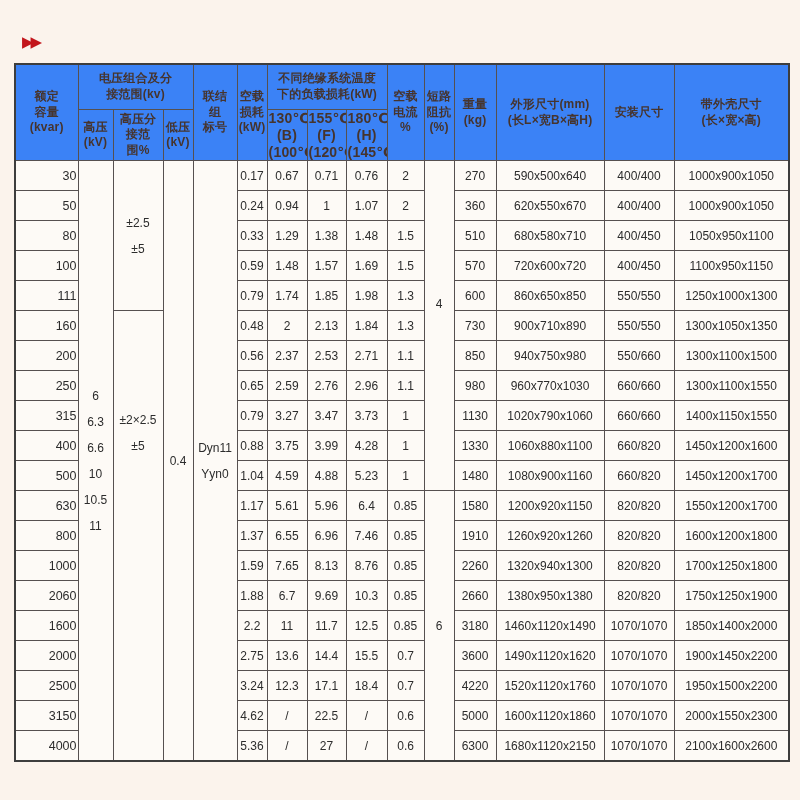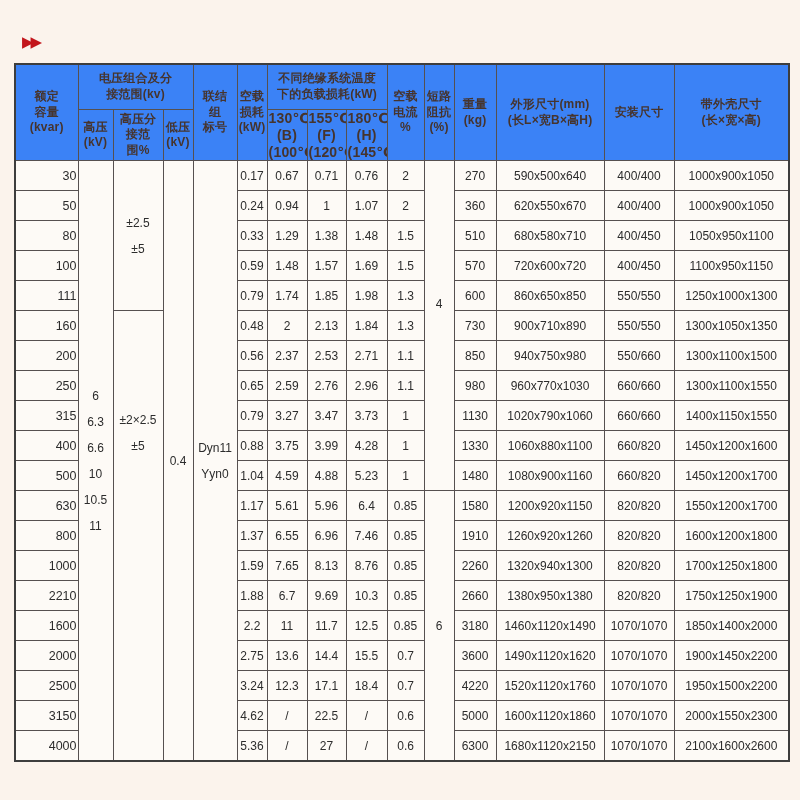--- a/index.html
+++ b/index.html
@@ -314,21 +314,21 @@
           <td>7.65</td>
           <td>8.13</td>
           <td>8.76</td>
           <td>0.85</td>
           <td>2260</td>
           <td>1320x940x1300</td>
           <td>820/820</td>
           <td>1700x1250x1800</td>
         </tr>
         <tr>
-          <td class="cap">2210</td>
+          <td class="cap">2060</td>
           <td>1.88</td>
           <td>6.7</td>
           <td>9.69</td>
           <td>10.3</td>
           <td>0.85</td>
           <td>2660</td>
           <td>1380x950x1380</td>
           <td>820/820</td>
           <td>1750x1250x1900</td>
         </tr>

